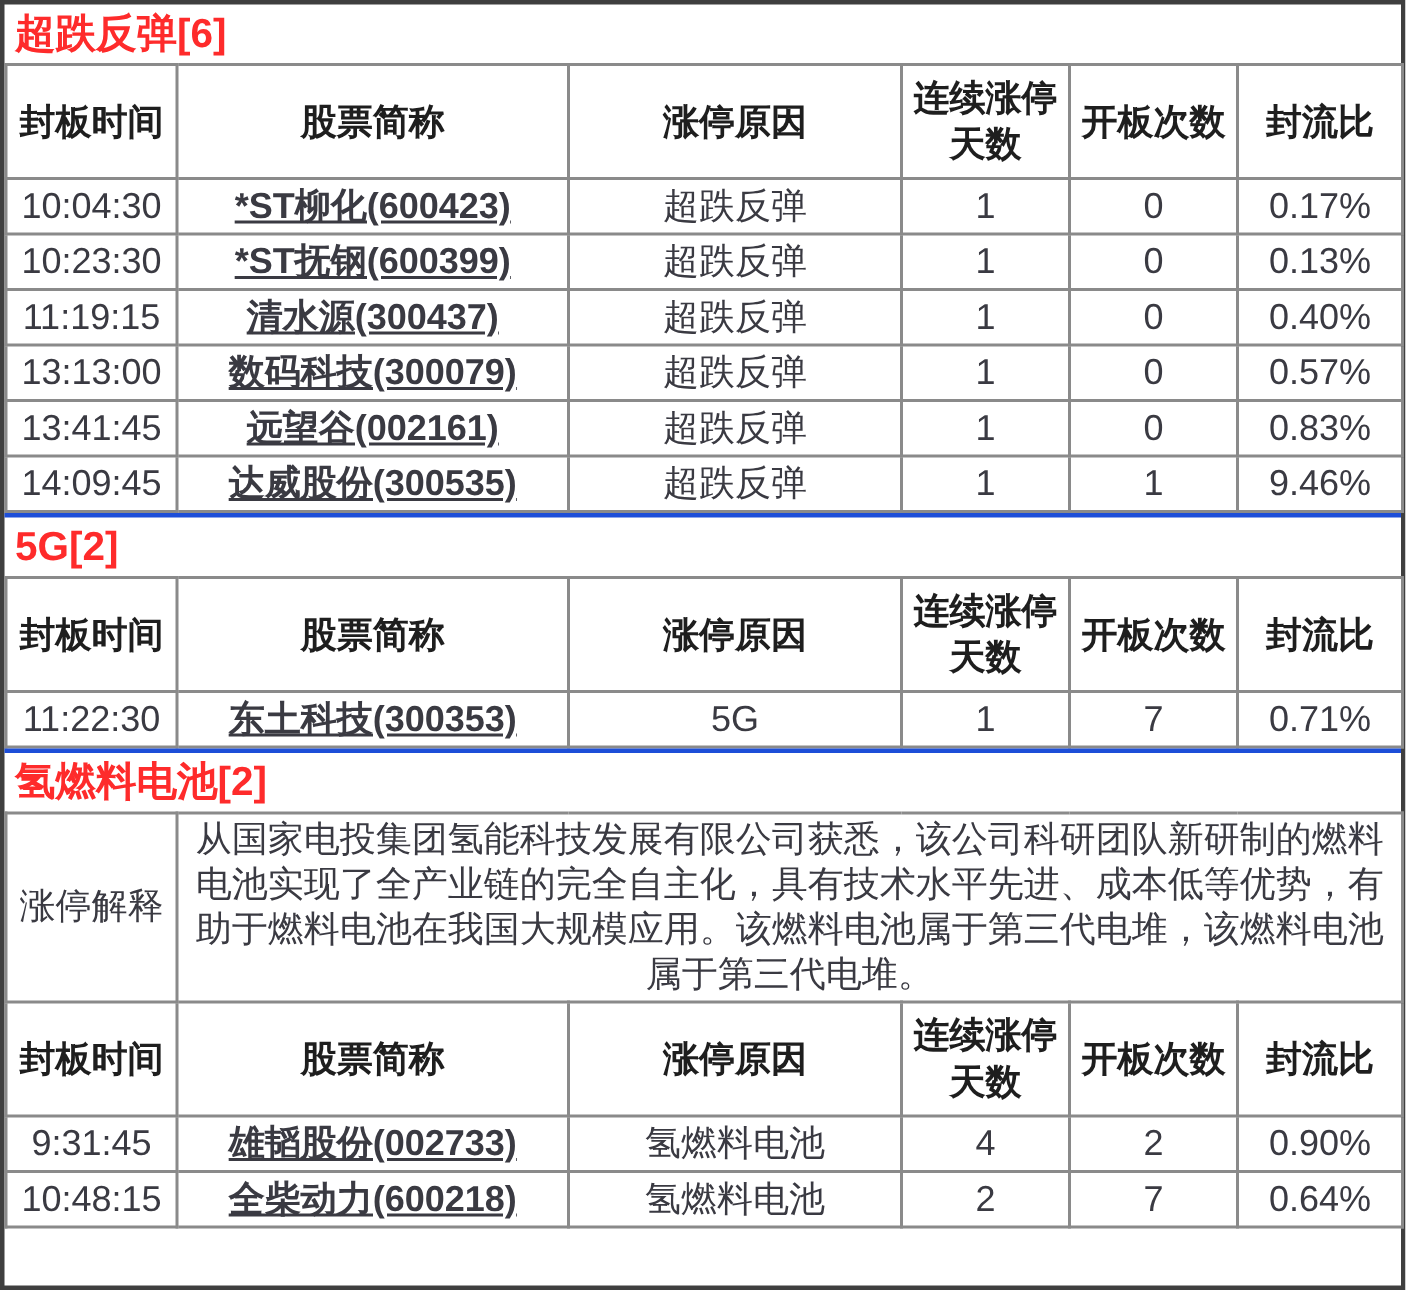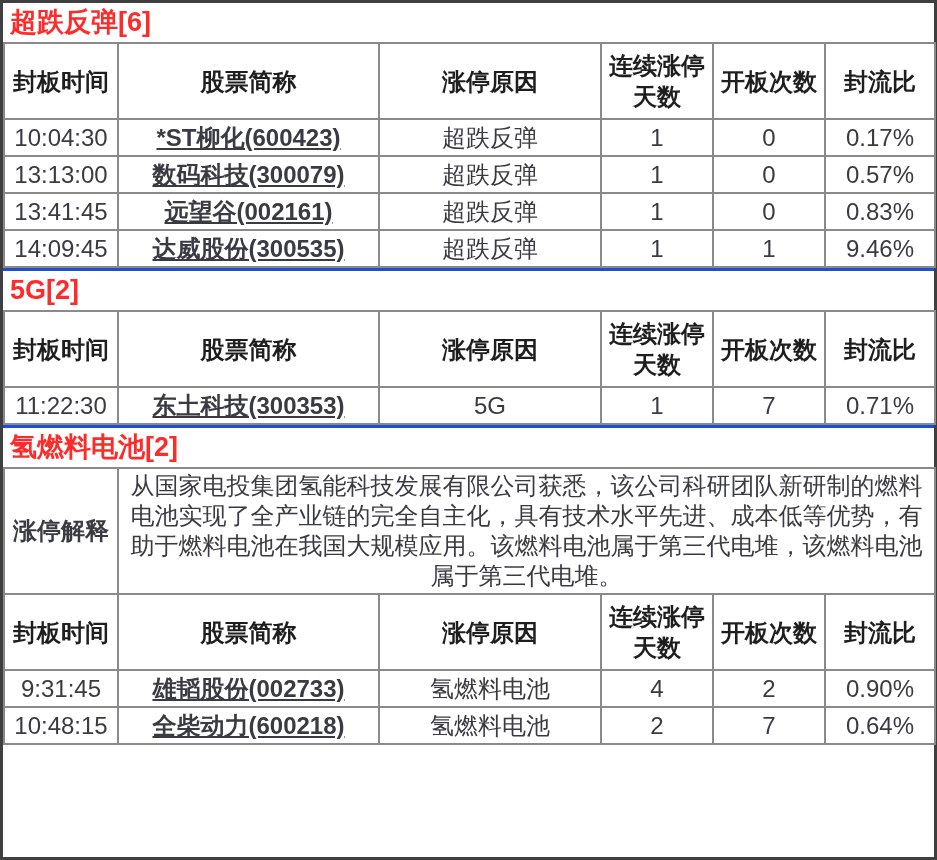--- a/index.html
+++ b/index.html
@@ -63,21 +63,21 @@
 
   td.cell-stock {
     color: #2a4aac;
     font-weight: bold;
     cursor: pointer;
     text-decoration: underline;
   }
 
   td.explain-label {
     color: #1e1e1e;
-    font-weight: bold;
+    font-weight: normal;
     font-size: 24px;
     margin-top: 14px;
   }
   td.explain-text {
     text-align: left;
     font-size: 24px;
     line-height: 35px;
     color: #3a3a42;
     padding: 2px 10px 4px 10px;
   }
@@ -111,20 +111,36 @@
       <tbody>
           <tr>
             <td class="cell-time">10:04:30</td>
             <td class="cell-stock">*ST柳化(600423)</td>
             <td class="cell-reason">超跌反弹</td>
             <td class="cell-days">1</td>
             <td class="cell-opens">0</td>
             <td class="cell-ratio">0.17%</td>
           </tr>
           <tr>
+            <td class="cell-time">10:23:30</td>
+            <td class="cell-stock">*ST抚钢(600399)</td>
+            <td class="cell-reason">超跌反弹</td>
+            <td class="cell-days">1</td>
+            <td class="cell-opens">0</td>
+            <td class="cell-ratio">0.13%</td>
+          </tr>
+          <tr>
+            <td class="cell-time">11:19:15</td>
+            <td class="cell-stock">清水源(300437)</td>
+            <td class="cell-reason">超跌反弹</td>
+            <td class="cell-days">1</td>
+            <td class="cell-opens">0</td>
+            <td class="cell-ratio">0.40%</td>
+          </tr>
+          <tr>
             <td class="cell-time">13:13:00</td>
             <td class="cell-stock">数码科技(300079)</td>
             <td class="cell-reason">超跌反弹</td>
             <td class="cell-days">1</td>
             <td class="cell-opens">0</td>
             <td class="cell-ratio">0.57%</td>
           </tr>
           <tr>
             <td class="cell-time">13:41:45</td>
             <td class="cell-stock">远望谷(002161)</td>

